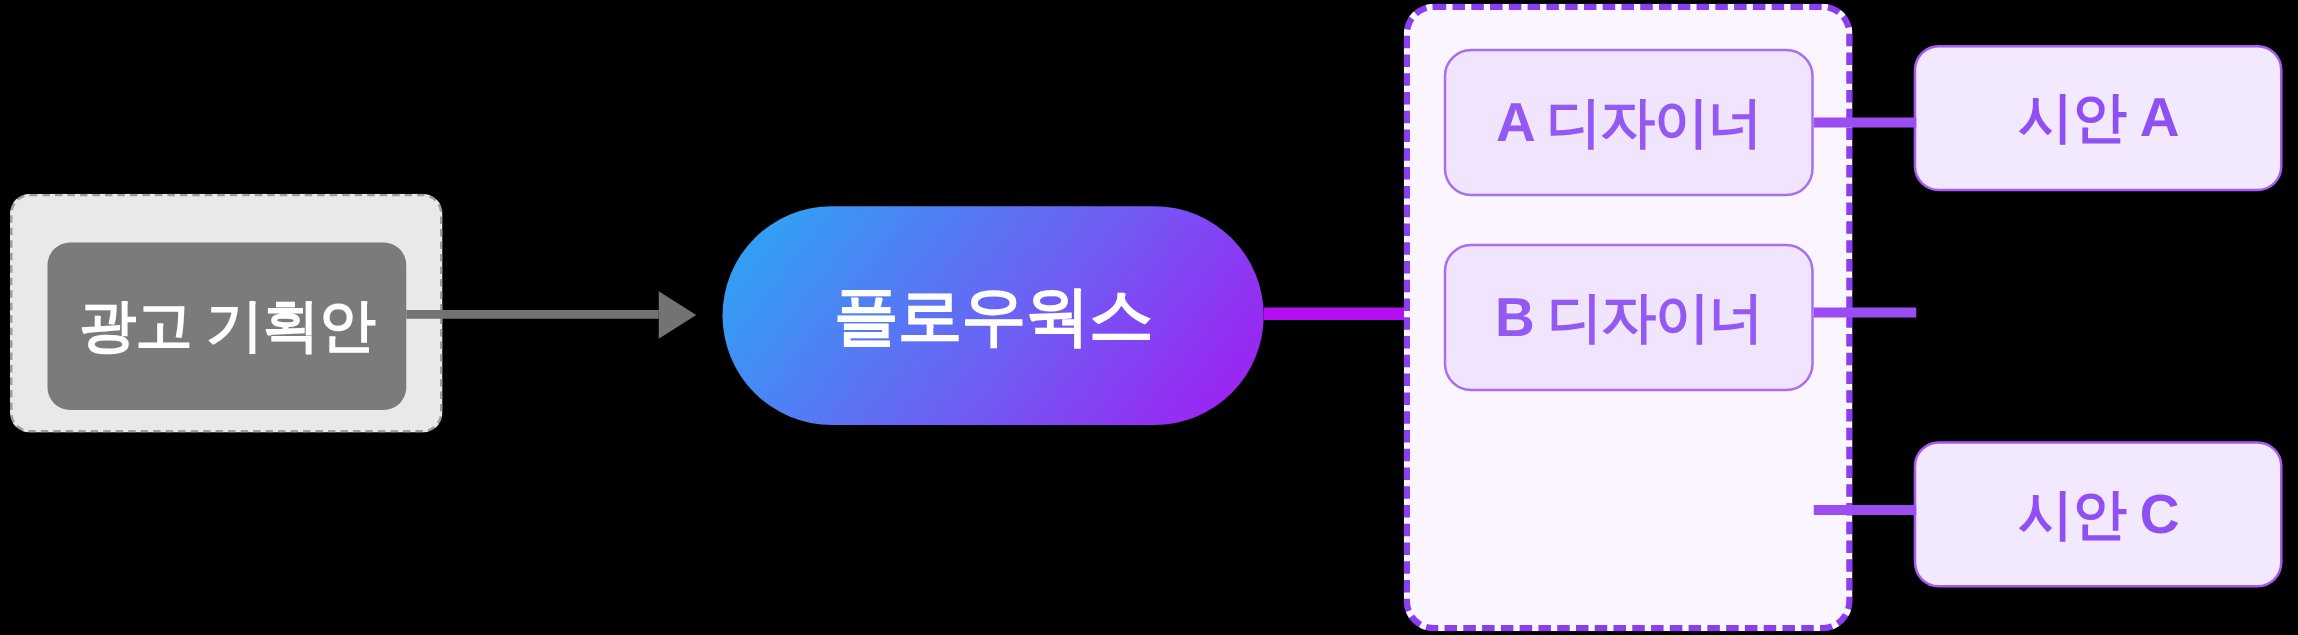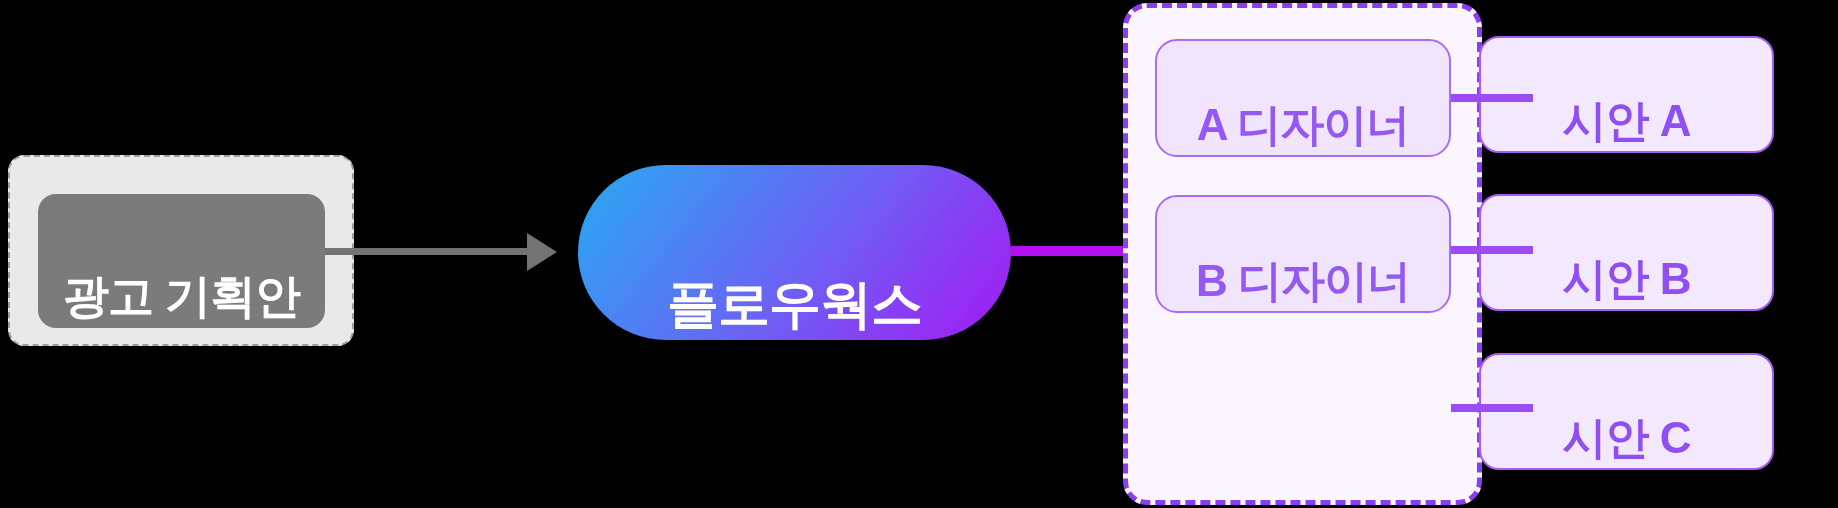--- a/index.html
+++ b/index.html
@@ -10,21 +10,21 @@
   }
   .canvas {
     position: relative;
     width: 1838px;
     height: 508px;
     background: #000000;
     overflow: hidden;
   }
   .node-label {
     display: flex;
-    align-items: flex-end;
+    align-items: center;
     justify-content: center;
     width: 100%;
     height: 100%;
     font-weight: 800;
     letter-spacing: -1px;
     white-space: nowrap;
   }
 
   
   .input-group {
@@ -113,21 +113,21 @@
     width: 82px; height: 8px;
     background: #9b4cf3;
     z-index: 3;
   }
   .out-connector-a { top: 94px; }
   .out-connector-b { top: 246px; }
   .out-connector-c { top: 404px; }
 
   .output-node {
     position: absolute;
-    left: 1479px;
+    left: 1531px;
     width: 295px; height: 117px;
     background: #f3e9fe;
     border: 2px solid #a75bf5;
     border-radius: 20px;
     box-sizing: border-box;
     color: #8f4ff2;
     font-size: 44px;
   }
   .output-a { top: 36px; }
   .output-b { top: 194px; }
@@ -161,20 +161,17 @@
     <span>B 디자이너</span>
   </div>
 
   <div class="out-connector out-connector-a"></div>
   <div class="out-connector out-connector-b"></div>
   <div class="out-connector out-connector-c"></div>
 
   <div class="output-node output-a node-label">
     <span>시안 A</span>
   </div>
-  <div class="output-node output-b node-label">
-    <span>시안 B</span>
-  </div>
   <div class="output-node output-c node-label">
     <span>시안 C</span>
   </div>
 
 </div>
 
 </body></html>

